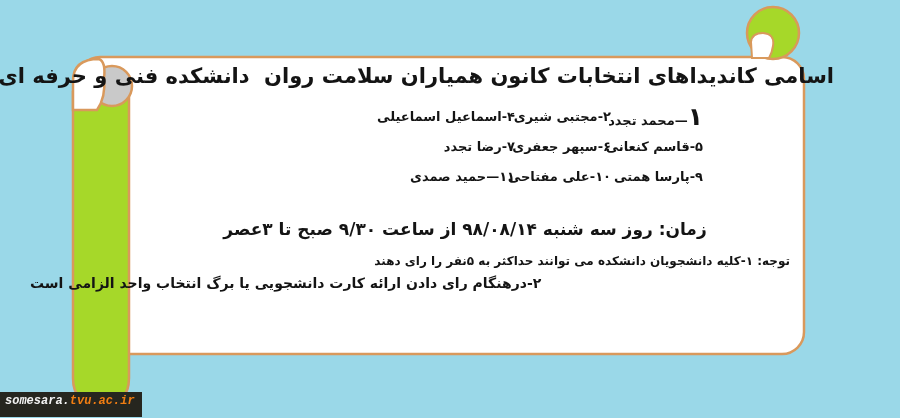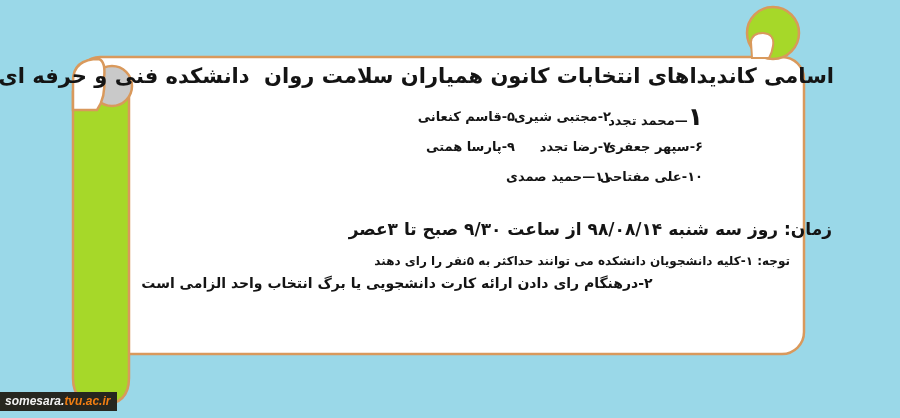--- a/index.html
+++ b/index.html
@@ -13,27 +13,27 @@
   #scroll-svg{position:absolute;left:0;top:0;}
   #title{left:100px;top:64px;width:734px;text-align:center;font-size:21px;white-space:pre;}
   #grid{
     top:106px;right:197px;
     display:grid;grid-template-columns:92px 96px 86px;
     direction:rtl;row-gap:8px;font-size:13px;
   }
   .cell{white-space:nowrap;text-align:right;height:22px;line-height:22px;}
   .cnum,.csep,.cname{display:inline;}
   .cell-first .cnum{font-size:25px;line-height:22px;}
-  #schedule{left:98px;top:219px;width:734px;text-align:right;font-size:17px;white-space:pre;}
+  #schedule{left:98px;top:219px;width:734px;text-align:center;font-size:17px;white-space:pre;}
   #note1{left:56px;top:254px;width:734px;text-align:right;font-size:12px;white-space:pre;}
-  #note2{left:30px;top:275px;width:734px;text-align:center;font-size:14px;white-space:pre;}
+  #note2{left:30px;top:275px;width:734px;text-align:left;font-size:14px;white-space:pre;}
   #watermark{
-    left:0;top:392px;height:19px;line-height:19px;padding:0 7px 0 5px;
+    left:0;top:392px;height:19px;line-height:19px;padding:0 7px 6px 5px;
     background:#26261f;
-    font-family:Liberation Sans, sans-serif;font-style:italic;font-weight:bold;font-size:12px;
+    font-family:Liberation Mono, monospace;font-style:italic;font-weight:bold;font-size:12px;
     white-space:nowrap;
   }
   #watermark .site{color:#f2f2f2;}
   #watermark .domain{color:#f07d12;}
 </style>
 </head>
 <body>
 
 <svg id="scroll-svg" width="900" height="418" viewBox="0 0 900 418" xmlns="http://www.w3.org/2000/svg">
 
@@ -48,20 +48,21 @@
   <circle cx="773" cy="33" r="26" fill="#a6d829" stroke="#d9995c" stroke-width="2.5"></circle>
 
   <path d="M 752,58 L 751,42 Q 752,33 763,33 Q 775,34 773,46 Q 772,53 769,58 Z" fill="#ffffff" stroke="#d9995c" stroke-width="2"></path>
 </svg>
 
 <div id="title" class="abs fa">اسامی کاندیداهای انتخابات کانون همیاران سلامت روان  دانشکده فنی و حرفه ای صومعه سرا</div>
 
 <div id="grid" class="abs fa">
   <span class="cell cell-first"><span class="cnum">۱</span><span class="csep">—</span><span class="cname">محمد تجدد</span></span>
   <span class="cell"><span class="cnum">۲</span><span class="csep">-</span><span class="cname">مجتبی شیری</span></span>
+  <span class="cell"><span class="cnum">۴</span><span class="csep">-</span><span class="cname">اسماعیل اسماعیلی</span></span>
   <span class="cell"><span class="cnum">۵</span><span class="csep">-</span><span class="cname">قاسم کنعانی</span></span>
   <span class="cell"><span class="cnum">۶</span><span class="csep">-</span><span class="cname">سپهر جعفری</span></span>
   <span class="cell"><span class="cnum">۷</span><span class="csep">-</span><span class="cname">رضا تجدد</span></span>
   <span class="cell"><span class="cnum">۹</span><span class="csep">-</span><span class="cname">پارسا همتی</span></span>
   <span class="cell"><span class="cnum">۱۰</span><span class="csep">-</span><span class="cname">علی مفتاحی</span></span>
   <span class="cell"><span class="cnum">۱۱</span><span class="csep">—</span><span class="cname">حمید صمدی</span></span>
 </div>
 
 <div id="schedule" class="abs fa">زمان: روز سه شنبه ۹۸/۰۸/۱۴ از ساعت ۹/۳۰ صبح تا ۳عصر</div>
 

